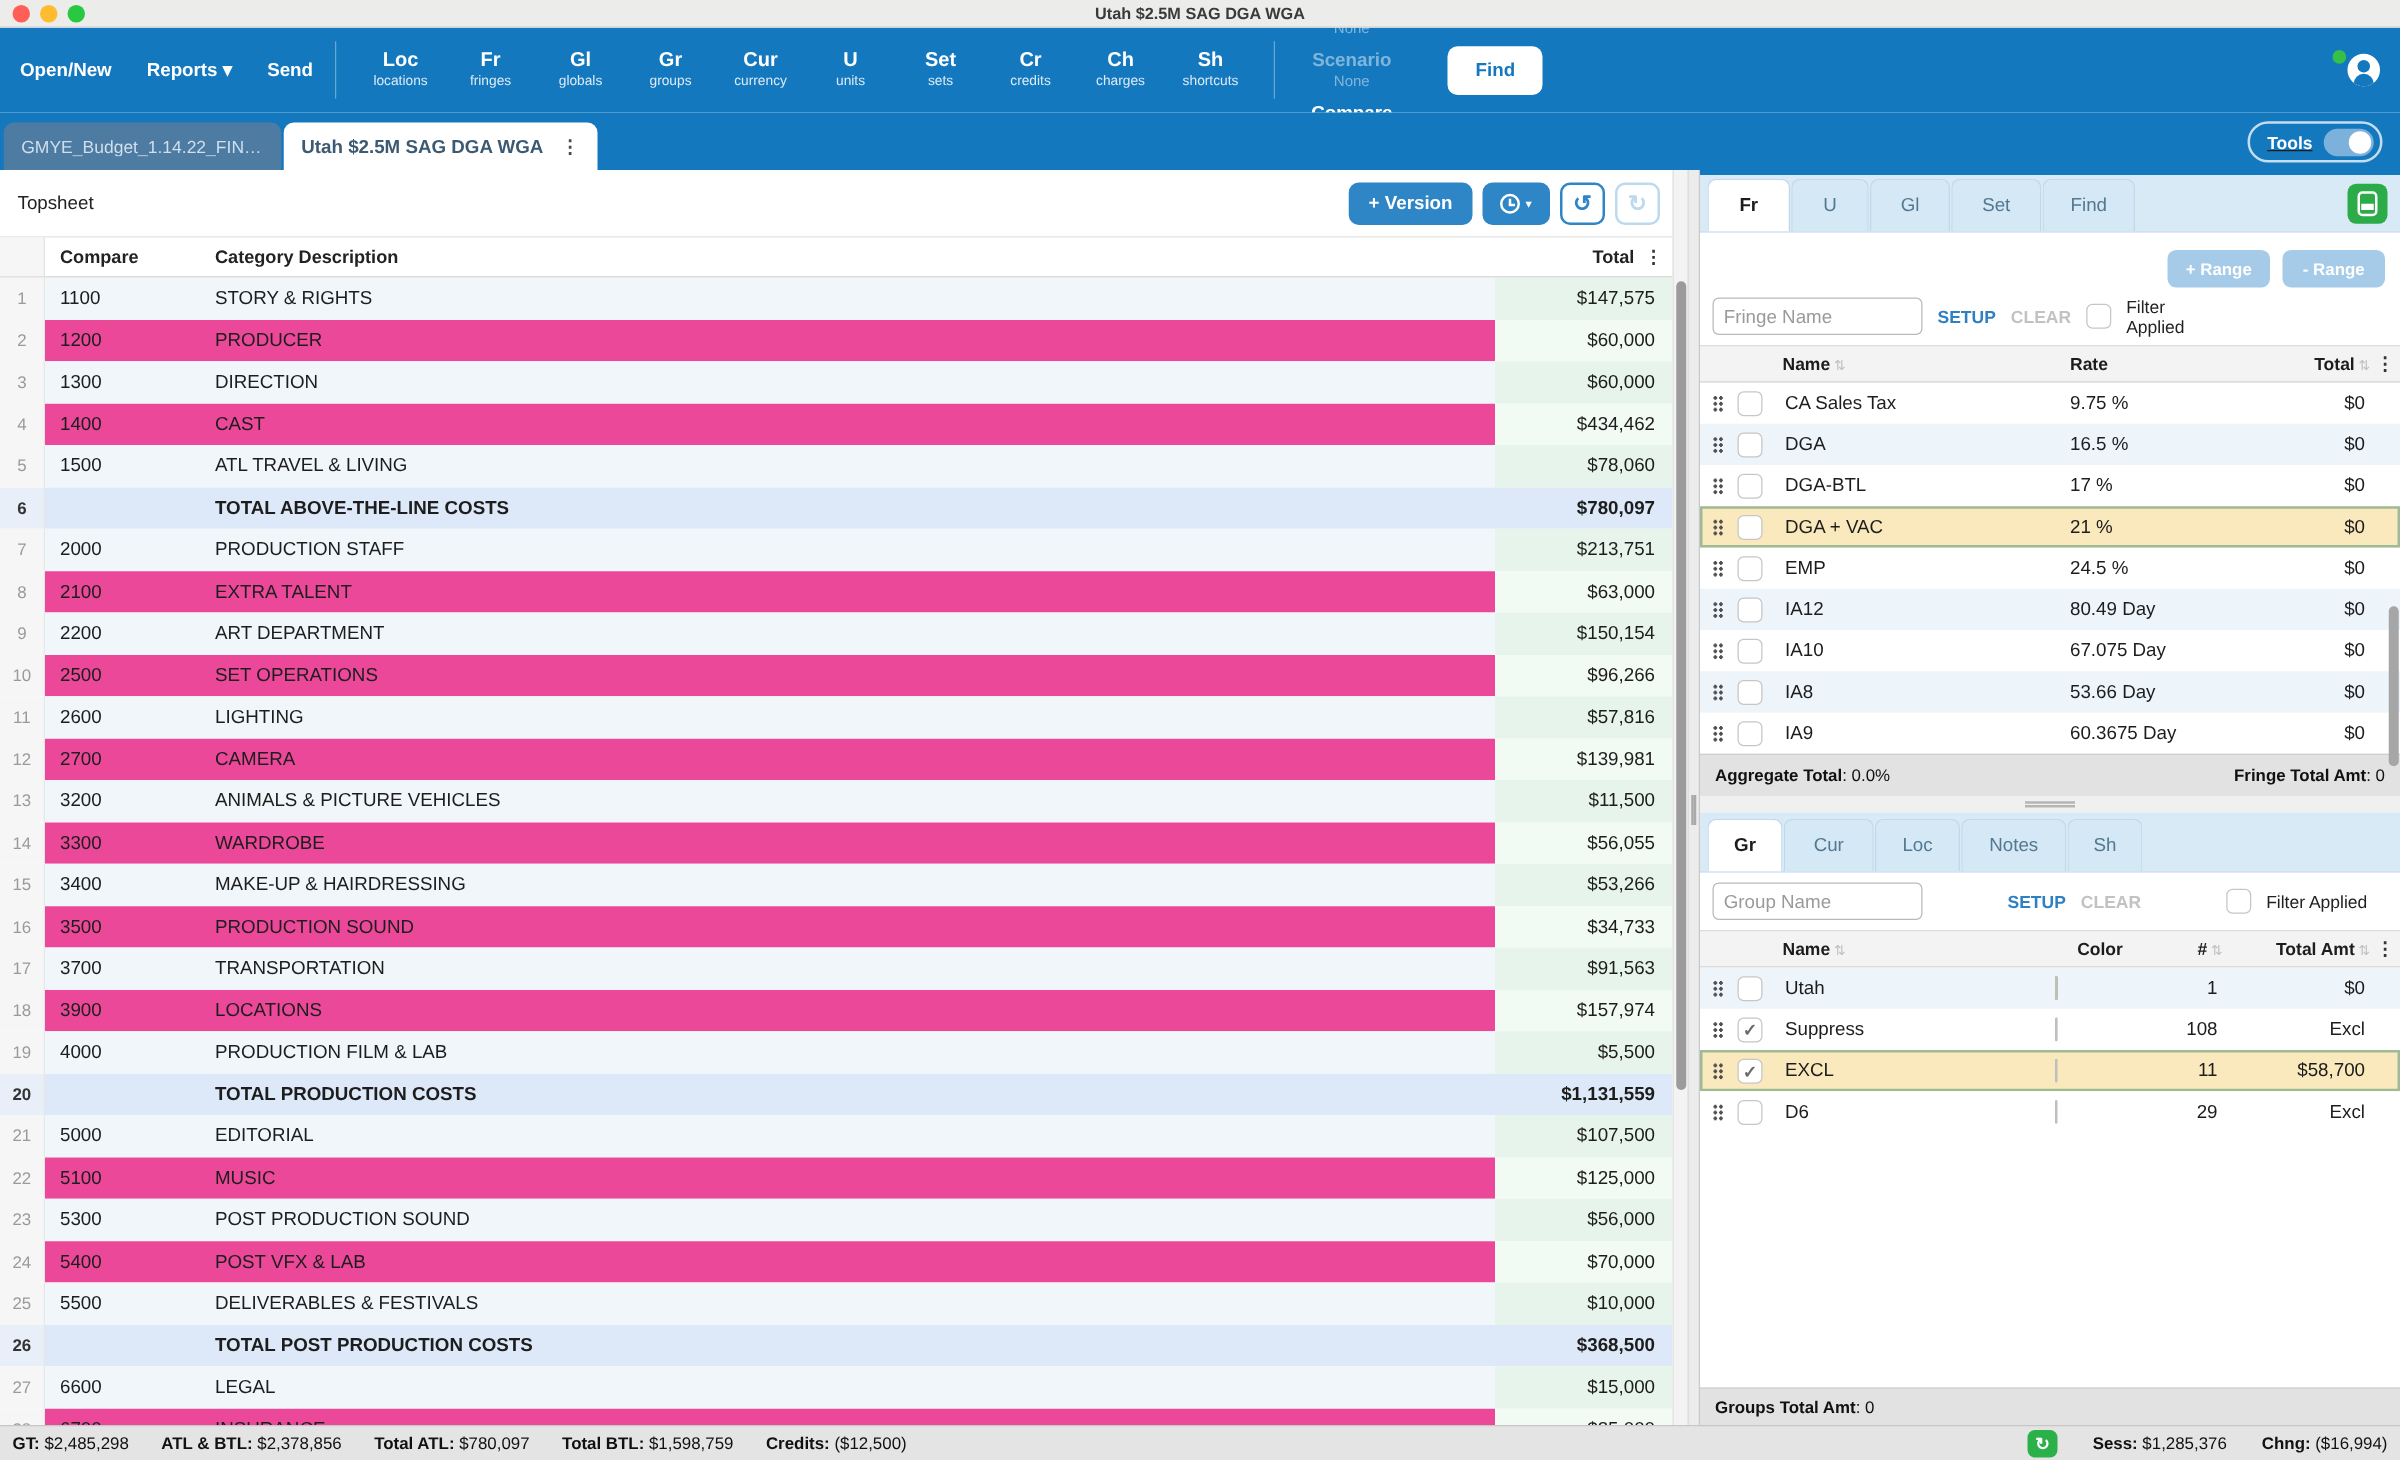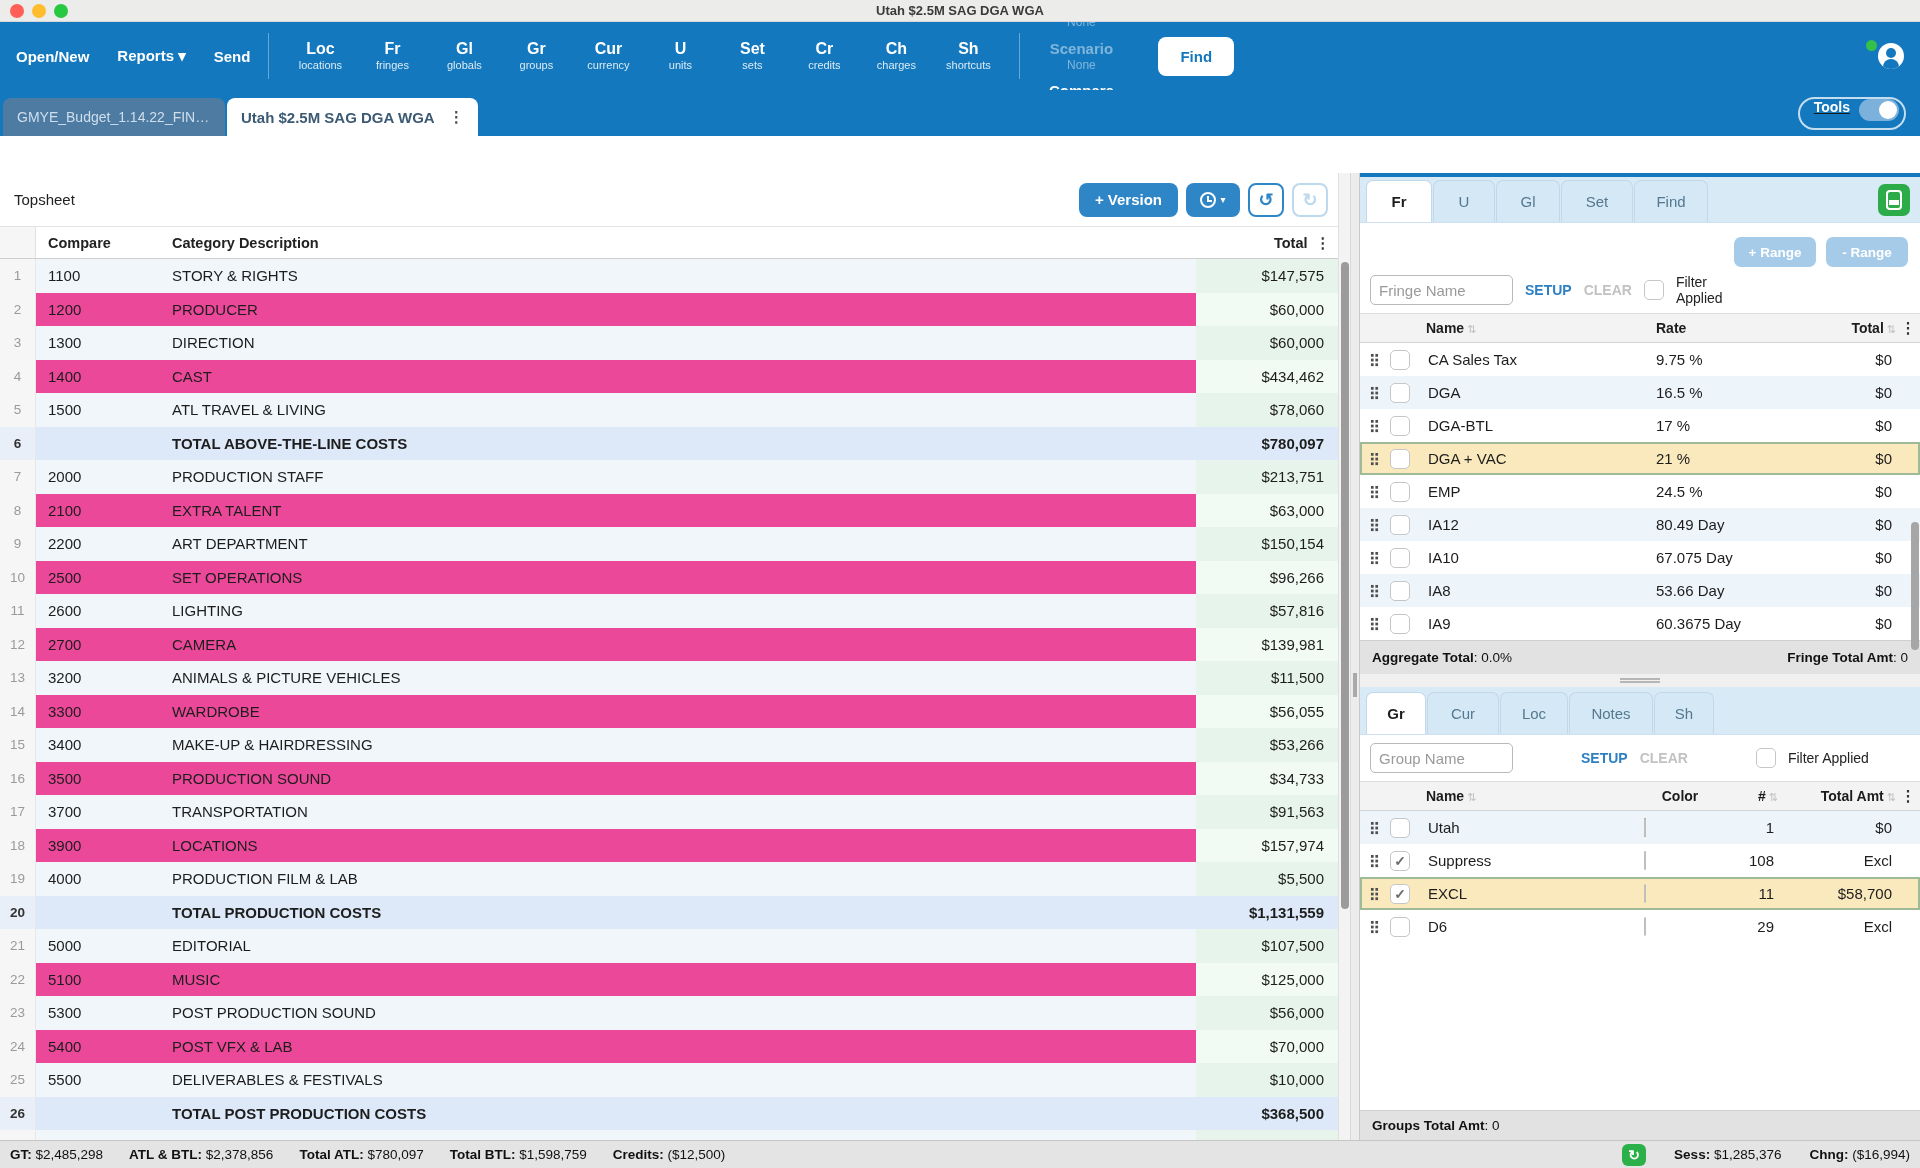--- a/index.html
+++ b/index.html
@@ -35,27 +35,27 @@
   .avatar .shoulders { position:absolute; left:5px; top:16px; width:16px; height:10px; border-radius:8px 8px 0 0; background:#1478be; }
   .presence { position:absolute; left:-4px; top:-1px; width:11px; height:11px; border-radius:50%; background:#35c04a; }
 
   
   .tabstrip { height:46px; background:#1478be; display:flex; align-items:flex-end; padding:0 0 0 3px; position:relative; flex:0 0 auto; }
   .doc-tab { height:38px; border-radius:8px 8px 0 0; display:flex; align-items:center; padding:0 14px; font-size:14px; cursor:pointer; }
   .doc-tab.inactive { width:222px; background:#4e7ba1; color:#cfdfee; margin-right:2px; }
   .doc-tab.inactive .ttext { overflow:hidden; white-space:nowrap; text-overflow:ellipsis; }
   .doc-tab.active { background:#fff; color:#3c5a73; font-weight:bold; font-size:15px; gap:14px; }
   .doc-tab.active .kebab { color:#4a4a4a; font-weight:bold; font-size:15px; }
-  .tools-pill { position:absolute; right:14px; top:7px; height:33px; border:2px solid rgba(255,255,255,.75); border-radius:17px; display:flex; gap:9px; padding:0 5px 0 14px; cursor:pointer;text-decoration:underline; }
+  .tools-pill { position:absolute; right:14px; top:7px; height:33px; border:2px solid rgba(255,255,255,.75); border-radius:17px; display:flex; align-items:center; gap:9px; padding:0 5px 0 14px; cursor:pointer;text-decoration:underline; }
   .tools-pill .tlabel { color:#fff; font-weight:bold; font-size:14px; }
   .switch { width:40px; height:22px; background:#7cb1dc; border-radius:11px; position:relative; }
   .switch .knob { position:absolute; right:2px; top:2px; width:18px; height:18px; background:#fff; border-radius:50%; }
 
   
-  .body { flex:1 1 auto; display:flex; min-height:0;margin-top:37px; }
+  .body { flex:1 1 auto; display:flex; min-height:0; }
   .content { flex:1 1 auto; display:flex; flex-direction:column; min-width:0; overflow:hidden; }
   .vscroll { width:12px; background:#f3f3f3; border-left:1px solid #e0e0e0; position:relative; flex:0 0 auto; }
   .vscroll .thumb { position:absolute; left:2px; top:89px; width:8px; height:647px; background:#9b9b9b; border-radius:4px; }
   .panel-divider { width:10px; background:#ececec; border-left:1px solid #d9d9d9; border-right:1px solid #c9c9c9; position:relative; flex:0 0 auto; }
   .panel-divider .grip { position:absolute; top:500px; left:2px; width:2px; height:24px; border-left:2px solid #a9a9a9; border-right:2px solid #a9a9a9; }
   .sidepanel { width:560px; flex:0 0 auto; display:flex; flex-direction:column; background:#fff; min-height:0; }
 
   
   .toolbar { height:54px; display:flex; align-items:center; padding:0 10px 0 14px; border-bottom:1px solid #e3e3e3; flex:0 0 auto; }
   .sheet-title { font-size:15px; color:#222; }
@@ -96,21 +96,21 @@
   .fr-tabs { height:50px; box-shadow:inset 0 4px 0 #1478be; padding-top:4px; }
   .gr-tabs { height:48px; }
   .journal-btn { position:absolute; right:10px; top:11px; width:32px; height:32px; background:#2cab49; border-radius:7px; display:flex; align-items:center; justify-content:center; cursor:pointer; }
   .journal-glyph { width:16px; height:20px; border:2px solid #fff; border-radius:4px; position:relative; }
   .journal-glyph::after { content:""; position:absolute; left:1px; right:1px; bottom:3px; height:5px; background:#fff; }
 
   .range-row { height:44px; display:flex; justify-content:flex-end; align-items:flex-end; gap:10px; padding:0 12px; flex:0 0 auto; }
   .btn-range { width:82px; height:30px; background:#a5cbe9; color:#fff; border:none; border-radius:7px; font-size:13.5px; font-weight:bold; cursor:pointer; }
 
   .filter-row { height:46px; display:flex; align-items:center; padding:0 10px; gap:12px; flex:0 0 auto; }
-  .filter-input { width:143px; height:30px; border:1px solid #b9b9b9; border-radius:5px; padding:0 8px; font-size:15px; font-family:inherit; color:#333; }
+  .filter-input { width:168px; height:30px; border:1px solid #b9b9b9; border-radius:5px; padding:0 8px; font-size:15px; font-family:inherit; color:#333; }
   .filter-input::placeholder { color:#9a9a9a; }
   .lnk-setup { color:#2e80c2; font-size:14px; font-weight:bold; cursor:pointer; }
   .lnk-clear { color:#c2c2c2; font-size:14px; font-weight:bold; cursor:pointer; }
   .cbx { width:20px; height:20px; border:1px solid #c6c6c6; border-radius:5px; background:#fff; flex:0 0 auto; display:flex; align-items:center; justify-content:center; font-size:14px; color:#6b6b6b; font-weight:bold; cursor:pointer; }
   .filter-label { font-size:14px; color:#222; line-height:1.15; }
   .filter-label.wrap { width:62px; }
   .filter-label.nowrap { white-space:nowrap; }
   .gr-filter .lnk-setup { margin-left:56px; }
   .gr-filter .cbx { margin-left:56px; }
 

